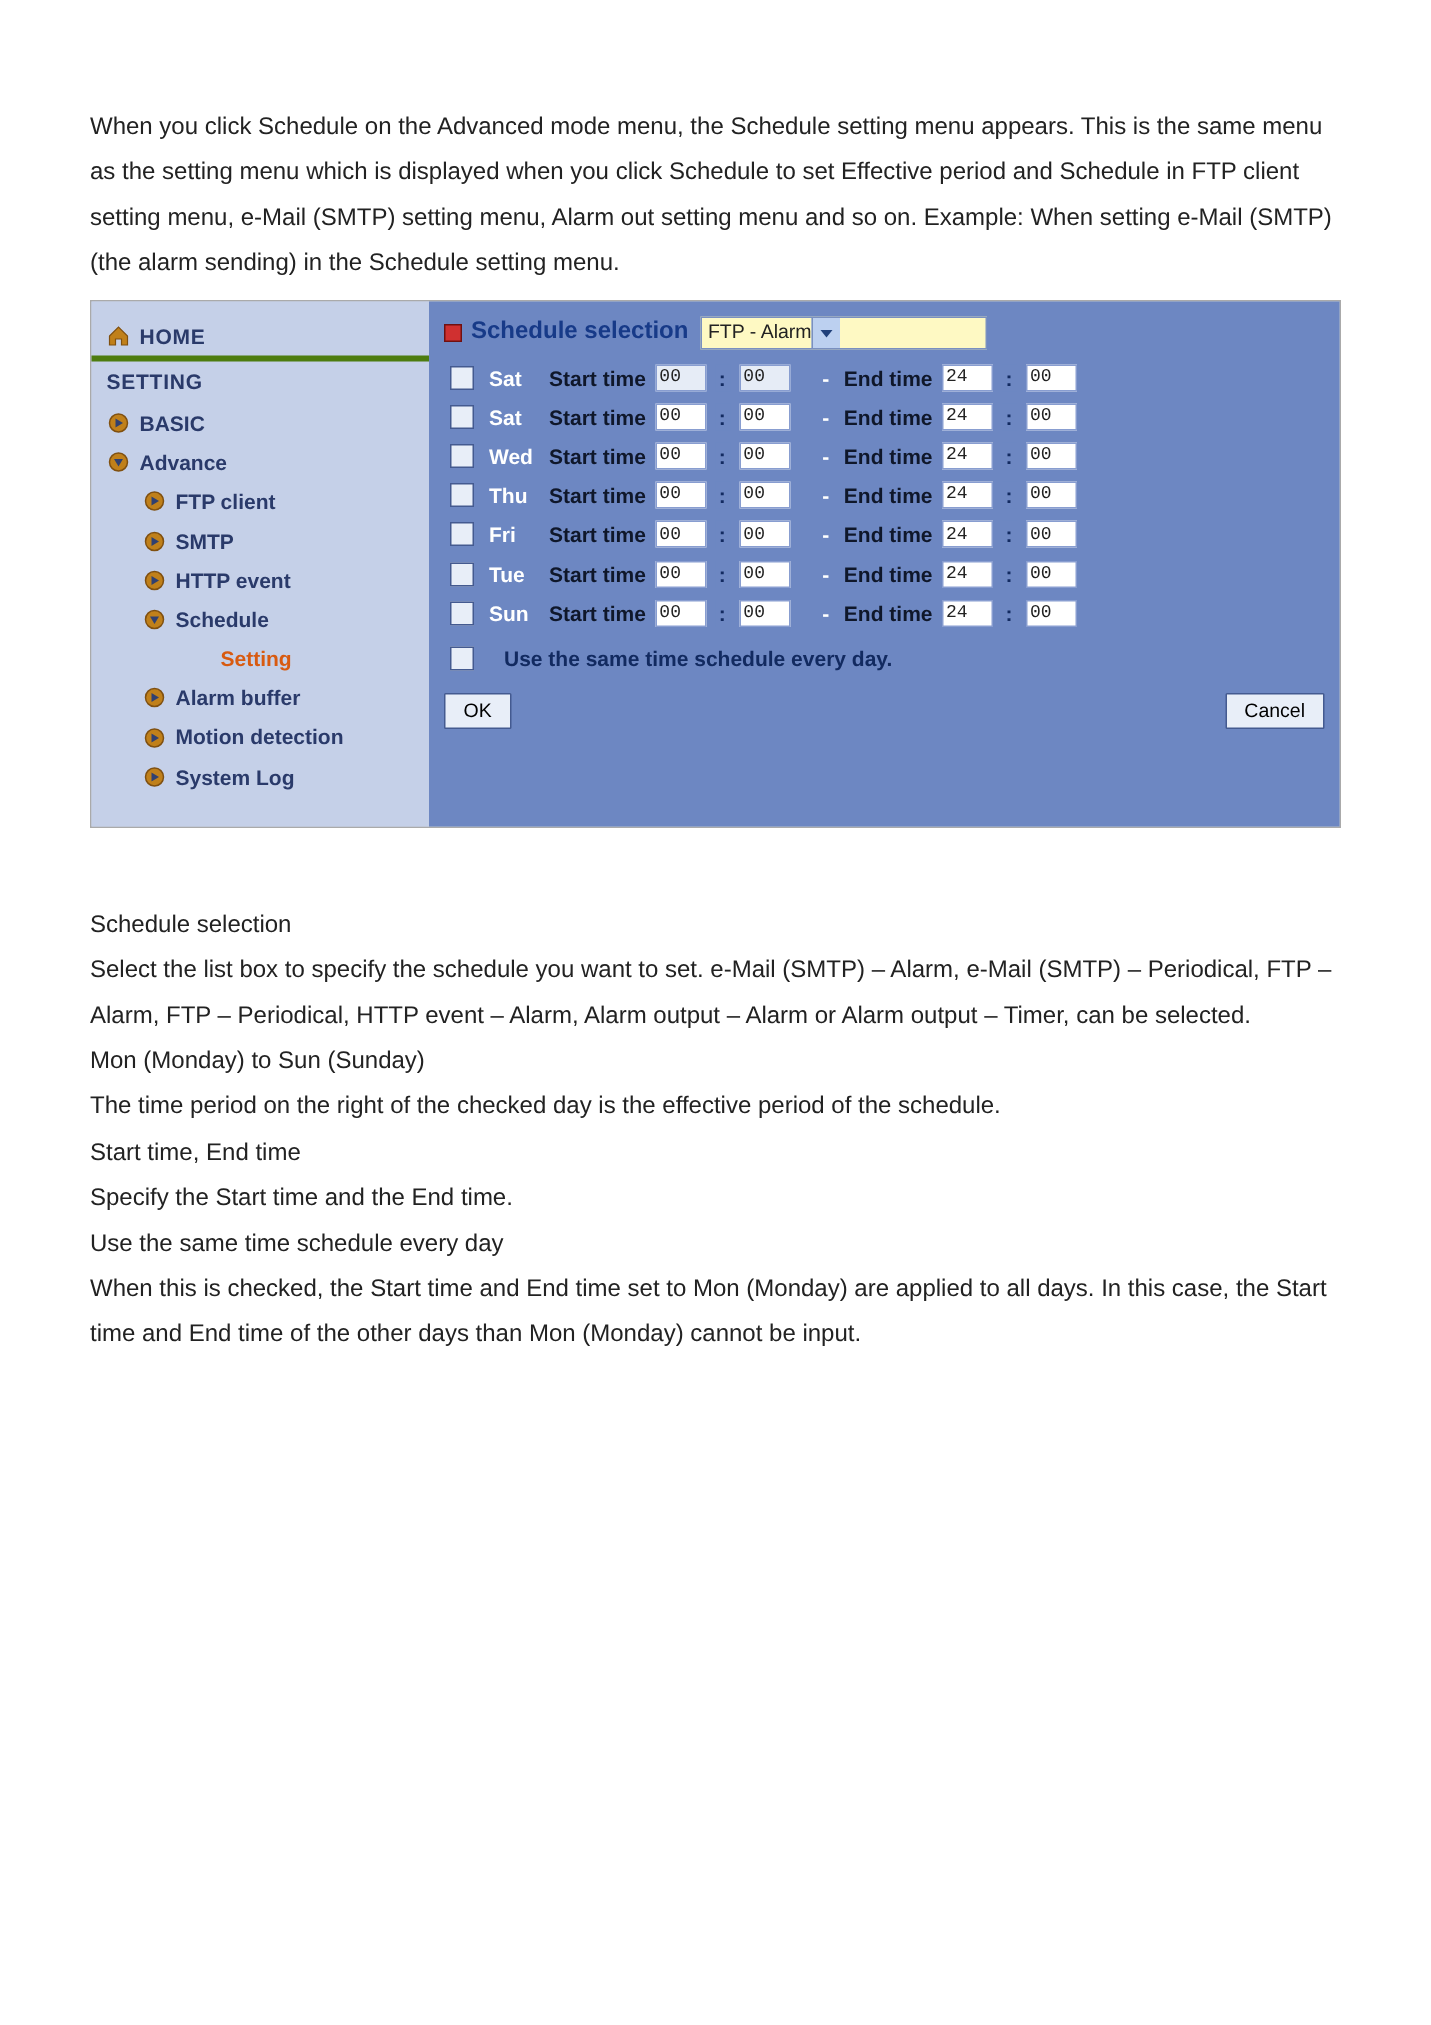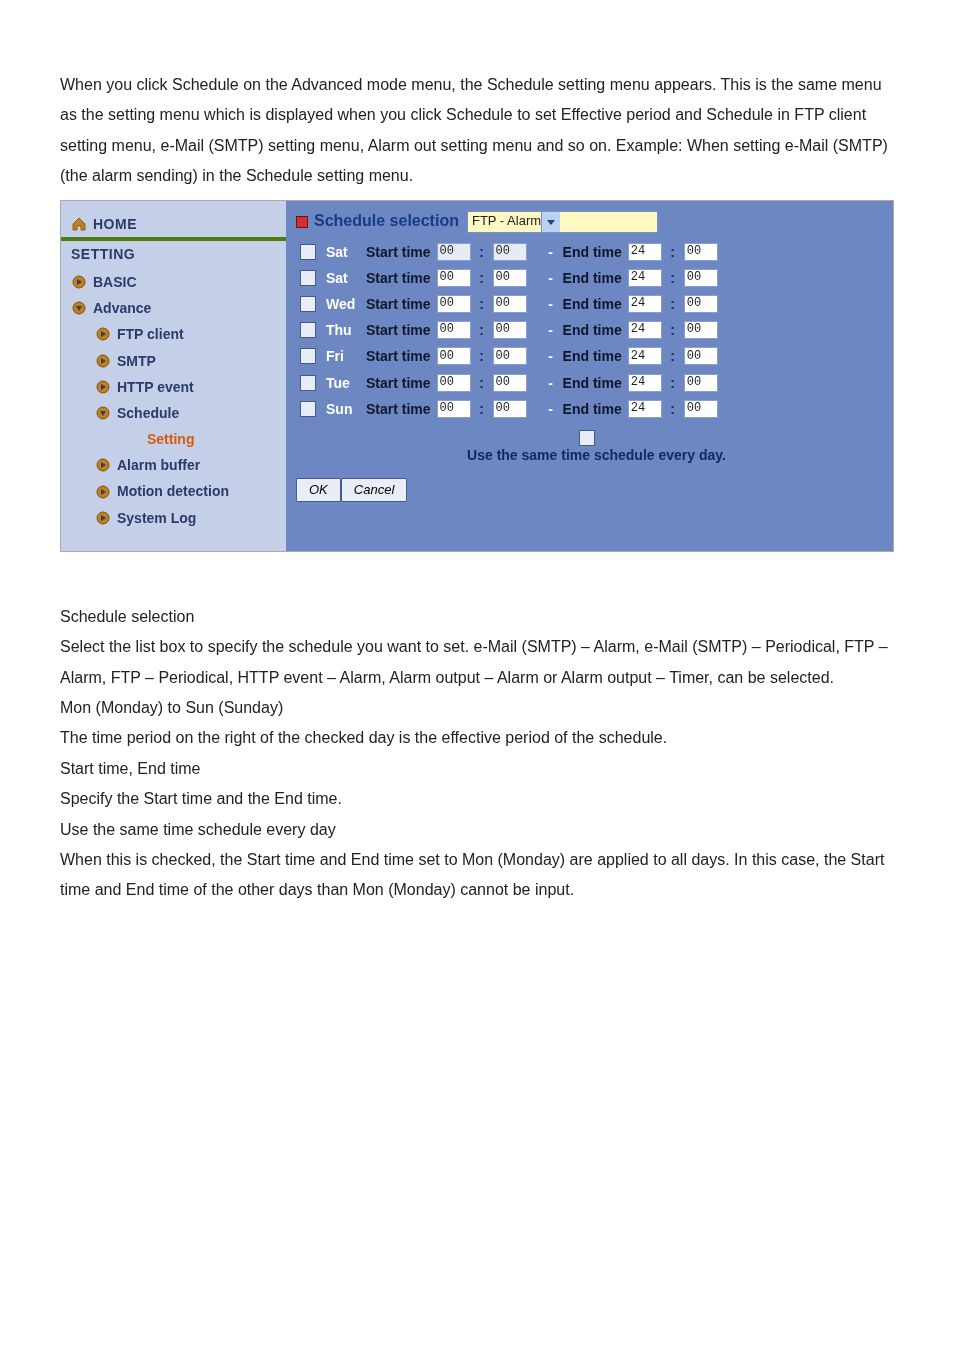--- a/index.html
+++ b/index.html
@@ -84,24 +84,24 @@
   .colon { color:#122a60; font-weight:bold; width:10px; text-align:center; background:#6d87c2; }
   .tinput {
     background:#fff; color:#222; border:1px solid #889dd0;
     width:28px; height:16px; font-size:12px; padding:0 2px;
     display:inline-flex; align-items:center;font-family:Liberation Mono, monospace;
   }
   .tinput.ro { background:#e6ecf6; }
   .gap { width:6px; }
   .end-gap { width:18px; }
 
-  .use-row { display:flex; align-items:center; padding:8px 0 10px 4px;flex-direction:column; }
+  .use-row { display:flex; align-items:center; padding:8px 0 10px 4px; }
   .use-row .msg { color:#122a60; font-weight:bold; margin-left:10px; }
 
-  .btn-row { display:flex; justify-content:flex-start; padding:4px 0;font-style:italic; }
+  .btn-row { display:flex; justify-content:space-between; padding:4px 0; }
   .btn {
     background:#e8eef8; color:#000; border:1px solid #445a90;
     padding:1px 12px; font-size:13px; height:20px; display:flex; align-items:center;
     border-radius:1px;
   }
 
   .after { margin-top: 50px; }
 </style>
 </head>
 <body>

